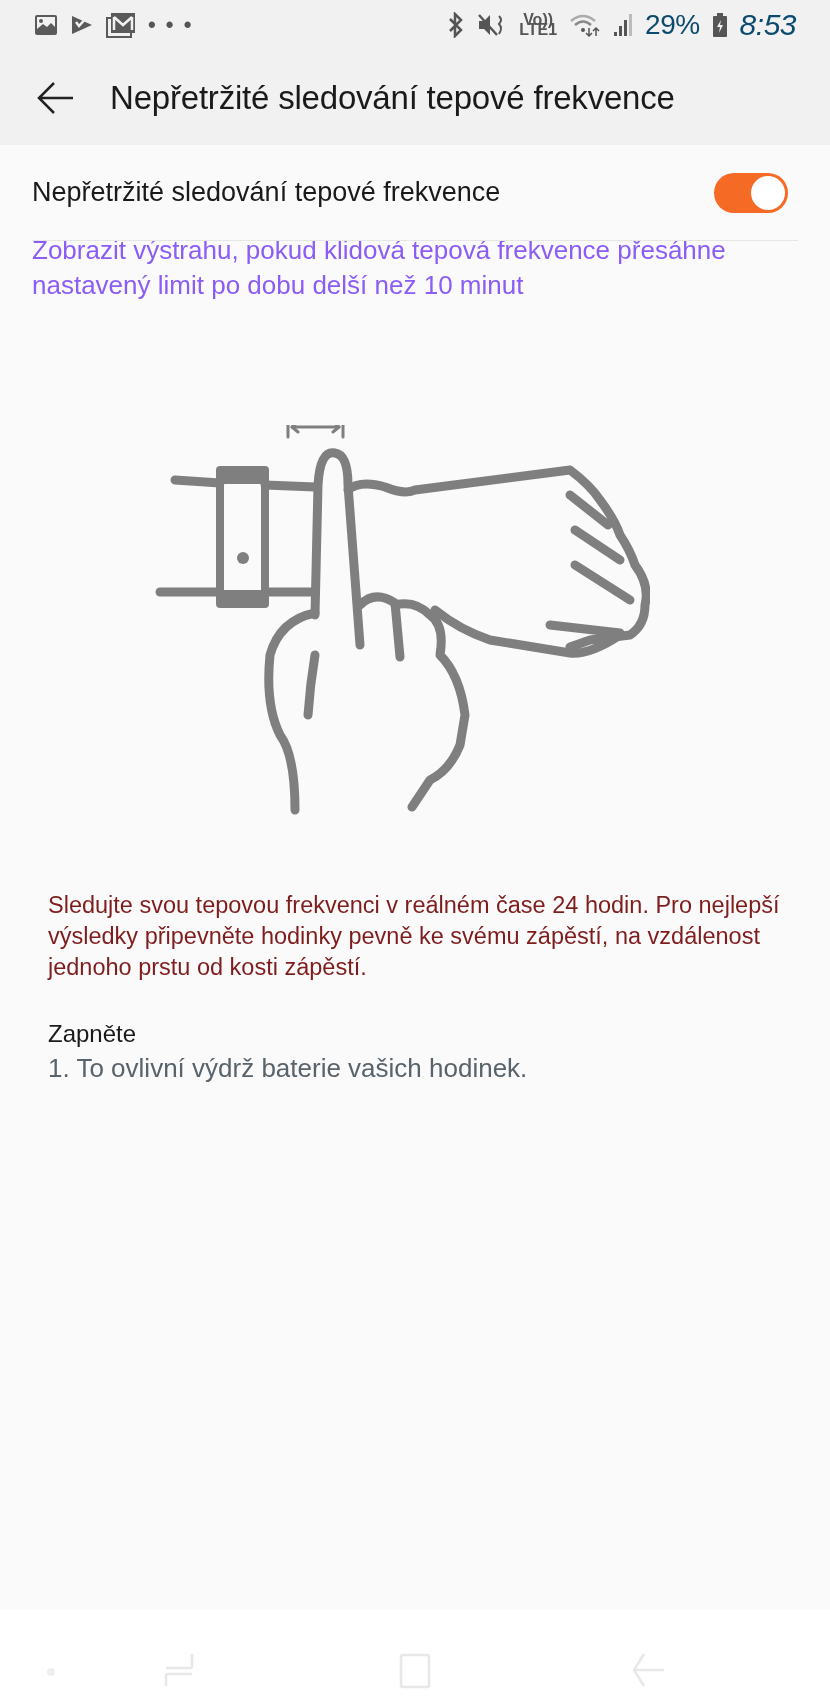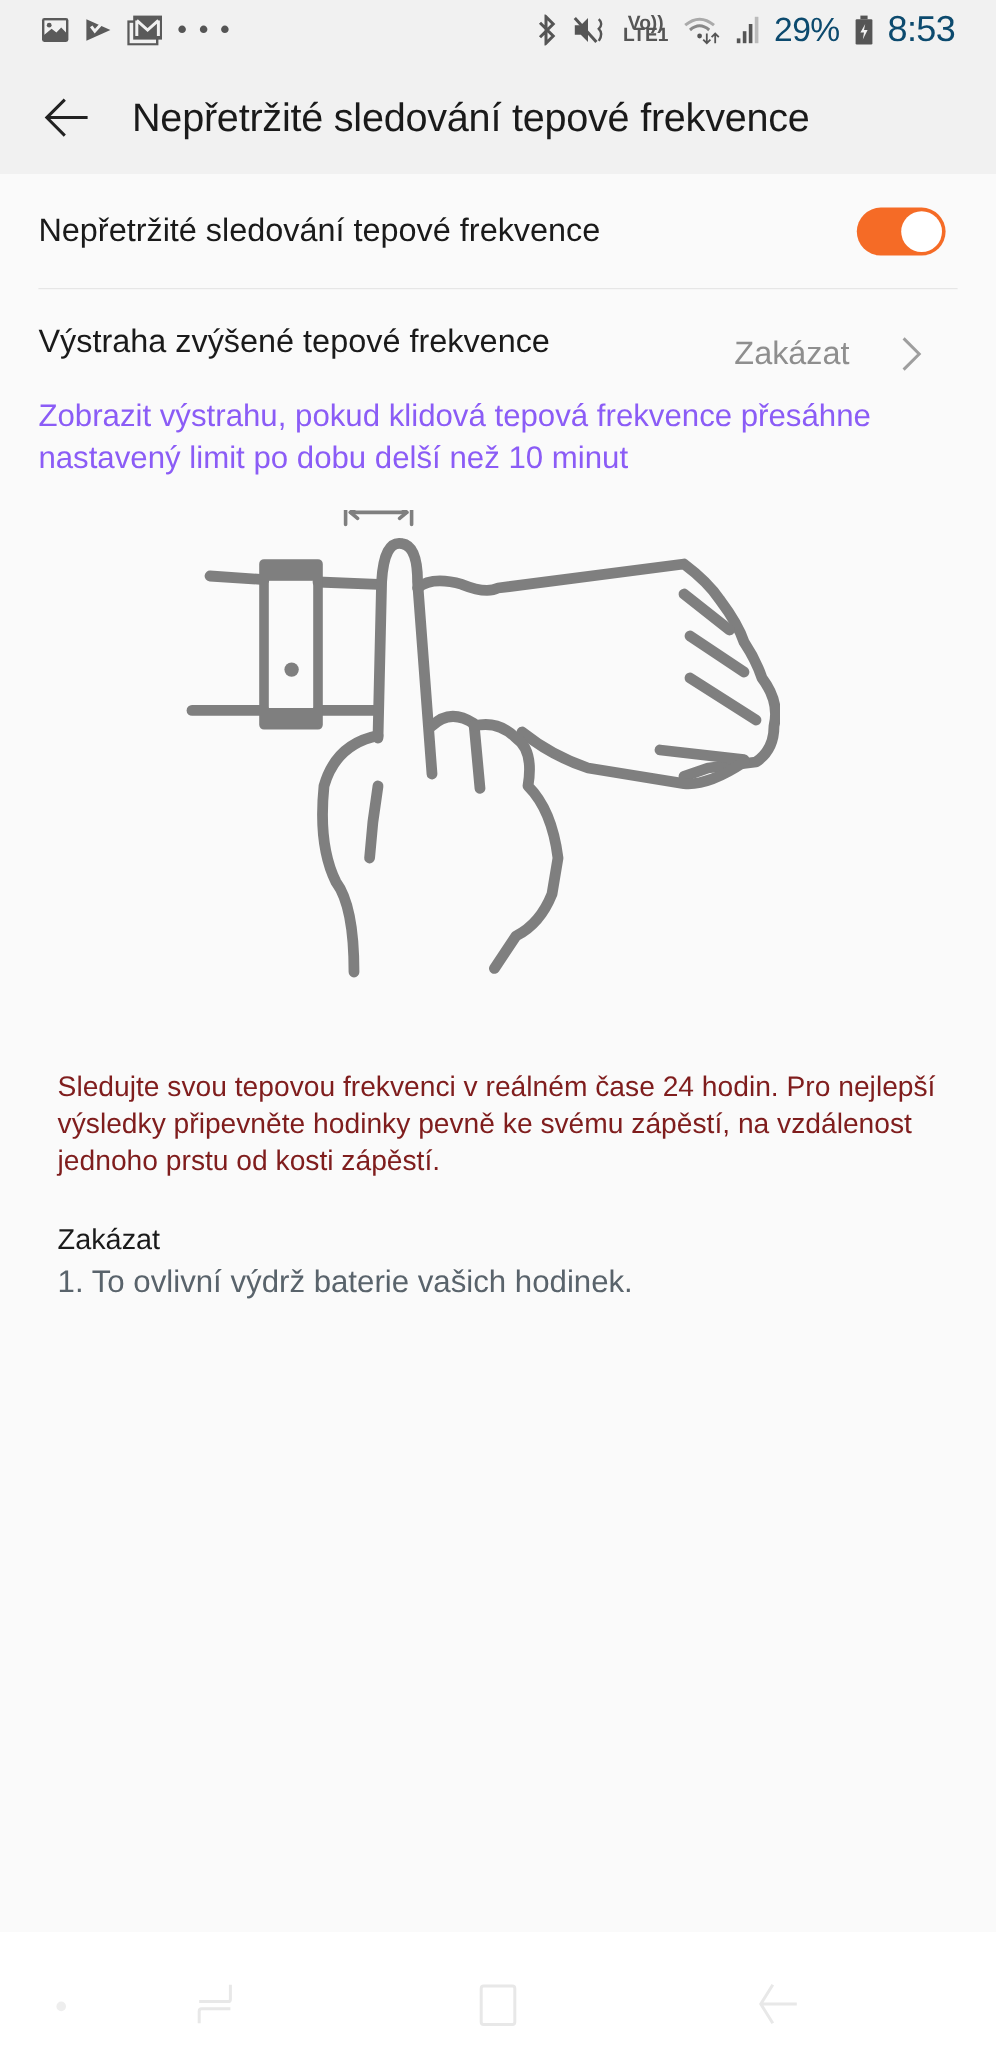--- a/index.html
+++ b/index.html
@@ -15,21 +15,21 @@
       background: #f1f1f1;
       display: flex; align-items: center; justify-content: space-between;
       padding: 0 34px 0 34px;
       color: #555;
     }
     .status-left, .status-right { display: flex; align-items: center; gap: 12px; }
     .sb-icon { display: inline-flex; align-items: center; justify-content: center; }
     .status-right .pct, .status-right .time {
       font-size: 28px; color: #0c4a6e; letter-spacing: -0.5px;
     }
-    .status-right .time { font-size: 30px; }
+    .status-right .time { font-size: 30px; font-style: italic; }
     .dots { font-size: 22px; font-weight: bold; letter-spacing: 2px; color: #555; }
     .lte { font-size: 16px; line-height: 10px; color: #555; font-weight: bold; text-align: center; }
 
     .header {
       position: absolute; left: 0; top: 50px; width: 830px; height: 95px;
       background: #f1f1f1;
       display: flex; align-items: center;
     }
     .back-btn {
       width: 60px; height: 60px; margin-left: 26px;
@@ -183,27 +183,20 @@
 </div>
 
 <div class="content">
   <div class="row-toggle">
     <span class="row-label">Nepřetržité sledování tepové frekvence</span>
     <div class="toggle">
       <div class="toggle-knob"></div>
     </div>
   </div>
 
-  <div class="row-alert">
-    <span class="row-label">Výstraha zvýšené tepové frekvence</span>
-    <span class="row-value">Zakázat</span>
-    <svg class="chevron" viewBox="0 0 20 32">
-        <path d="M3 3 L16 16 L3 29" stroke="#9e9e9e" stroke-width="2.5" fill="none"></path>
-      </svg>
-  </div>
   <div class="alert-desc">Zobrazit výstrahu, pokud klidová tepová frekvence přesáhne nastavený limit po dobu delší než 10 minut</div>
 </div>
 
 <svg class="illustration" viewBox="0 0 500 400">
   <g stroke="#7f7f7f" stroke-width="9" fill="none" stroke-linecap="round" stroke-linejoin="round">
 
     <path d="M138 -8 L138 12 M193 -8 L193 12 M142 2 L189 2" stroke-width="3"></path>
     <path d="M148 -3 L142 2 L148 7 M183 -3 L189 2 L183 7" stroke-width="3"></path>
 
     <path d="M25 55 L70 58"></path>
@@ -232,21 +225,21 @@
     <path d="M165 230 Q160 260 158 290"></path>
   </g>
   <circle cx="93" cy="133" r="6" fill="#7f7f7f"></circle>
   <rect x="70" y="43" width="45" height="16" fill="#7f7f7f"></rect>
   <rect x="70" y="165" width="45" height="16" fill="#7f7f7f"></rect>
 </svg>
 
 <div class="info-text">Sledujte svou tepovou frekvenci v reálném čase 24 hodin. Pro nejlepší výsledky připevněte hodinky pevně ke svému zápěstí, na vzdálenost jednoho prstu od kosti zápěstí.</div>
 
 <div class="note">
-  <div class="note-title">Zakázat</div>
+  <div class="note-title">Zapněte</div>
   <div class="note-item">1. To ovlivní výdrž baterie vašich hodinek.</div>
 </div>
 
 <div class="nav-bar">
   <svg class="nav-btn" style="left:44px;top:55px;" width="14" height="14" viewBox="0 0 14 14">
       <circle cx="7" cy="7" r="4" fill="#eeeeee"></circle>
     </svg>
   <svg class="nav-btn" style="left:160px;top:40px;" width="40" height="40" viewBox="0 0 40 40">
       <path d="M32 4 L32 16 Q32 18 30 18 L6 18 M8 24 L32 24 M8 24 Q6 24 6 26 L6 36" stroke="#e8e8e8" stroke-width="2.5" fill="none"></path>
     </svg>

